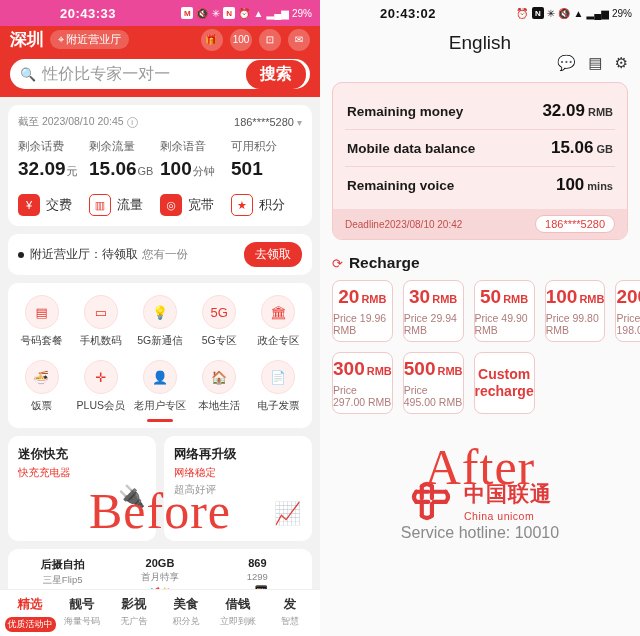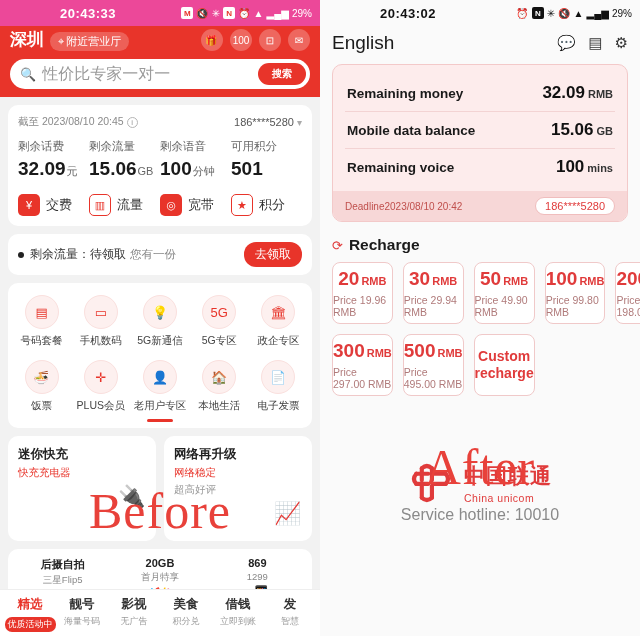--- a/index.html
+++ b/index.html
@@ -18,38 +18,38 @@
     height: 26px; background: #ec4899; color: #fff;
     display: flex; align-items: center; padding: 0 8px;
     font-size: 12px; position: relative;
   }
   .l-status .time { font-weight: bold; font-size: 13px; margin-left: 52px; letter-spacing: .5px;}
   .l-status .icons { margin-left: auto; display: flex; align-items: center; gap: 3px; font-size: 10px; }
   .sq { display:inline-flex; align-items:center; justify-content:center;
         width:12px; height:12px; border-radius:2px; background:#fff; color:#e8342a;
         font-size:8px; font-weight:bold; }
   .l-hdr { background: #e8342a; color: #fff; padding: 2px 10px 8px 10px; }
-  .l-hdr-row { display: flex; align-items: flex-end; gap: 6px; }
+  .l-hdr-row { display: flex; align-items: center; gap: 6px; }
   .city { font-size: 17px; font-weight: bold; }
   .loc-pill {
     background: rgba(255,255,255,.22); border-radius: 11px;
     padding: 2px 8px; font-size: 11px; display: flex; align-items: center; gap: 2px;
   }
   .hdr-icons { margin-left: auto; display: flex; align-items: center; gap: 7px; }
   .hdr-ic { width: 22px; height: 22px; border-radius: 50%;
             background: rgba(255,255,255,.25); display:flex; align-items:center; justify-content:center;
             font-size: 10px; }
   .searchbar {
     margin-top: 8px; background: #fff; border-radius: 16px; height: 30px;
     display: flex; align-items: center; padding: 0 4px 0 10px;
   }
   .searchbar .mag { color: #e8342a; font-size: 13px; margin-right: 6px; }
   .searchbar .ph { flex: 1; color: #9b9b9b; font-size: 16px; }
   .search-btn {
-    background: #e8342a; color: #fff; font-size: 10px; border-radius: 14px;
+    background: #e8342a; color: #fff; font-size: 16px; border-radius: 14px;
     padding: 4px 14px; font-weight: bold;
   }
 
   .card {
     background: #fff; border-radius: 10px; margin: 8px 8px 0 8px; padding: 10px;
   }
   .bal-head { display:flex; align-items:center; font-size: 10.5px; color: #8a8a8a; }
   .bal-head .dt { }
   .bal-head .info-i { margin-left: 3px; display:inline-flex; align-items:center; justify-content:center;
        width: 11px; height: 11px; border: 1px solid #b5b5b5; border-radius: 50%; font-size: 8px; color:#9a9a9a;}
@@ -112,21 +112,21 @@
 
   
   .right { background: #fafafa; }
   .r-status { height: 26px; display:flex; align-items:center; padding: 0 8px;
               font-size: 12px; color: #111; justify-content: space-between; }
   .r-status .time { font-weight: bold; font-size: 13px; margin-left: 52px; letter-spacing:.5px;}
   .r-status .icons { margin-left:auto; display:flex; align-items:center; gap:3px; font-size:10px; }
   .sqd { display:inline-flex; align-items:center; justify-content:center;
         width:12px; height:12px; border-radius:2px; background:#111; color:#fff;
         font-size:8px; font-weight:bold; }
-  .r-hdr { display:flex; align-items:center; padding: 6px 12px 10px 12px; }
+  .r-hdr { display:flex; align-items:center; padding: 6px 12px 10px 12px; flex-direction: column; }
   .r-title { font-size: 19px; color:#1a1a1a; }
   .r-hdr-icons { margin-left:auto; display:flex; align-items:center; gap: 12px; color:#333; font-size: 15px; }
 
   .bal-card {
     margin: 0 12px; background: #fdecec; border: 1px solid #f3c9c9; border-radius: 10px;
     padding: 10px 12px 0 12px;
   }
   .bal-line { display:flex; align-items:baseline; padding: 8px 2px; }
   .bal-line + .bal-line { border-top: 1px solid #f3d3d3; }
   .bl-lbl { font-size: 13.5px; font-weight: bold; color: #1a1a1a; }
@@ -238,21 +238,21 @@
         </div>
         <div class="quick">
           <span class="qi b">★</span>
           <span>积分</span>
         </div>
       </div>
     </div>
 
     <div class="notice">
       <span class="dot"></span>
-      <span>剩余流量：待领取</span>
+      <span>附近营业厅：待领取</span>
       <span class="mid">您有一份</span>
       <span class="cta">去领取</span>
     </div>
 
     <div class="grid-card">
       <div class="grid">
         <div class="gitem">
           <span class="gicon">▤</span>
           <span class="glbl">号码套餐</span>
         </div>

